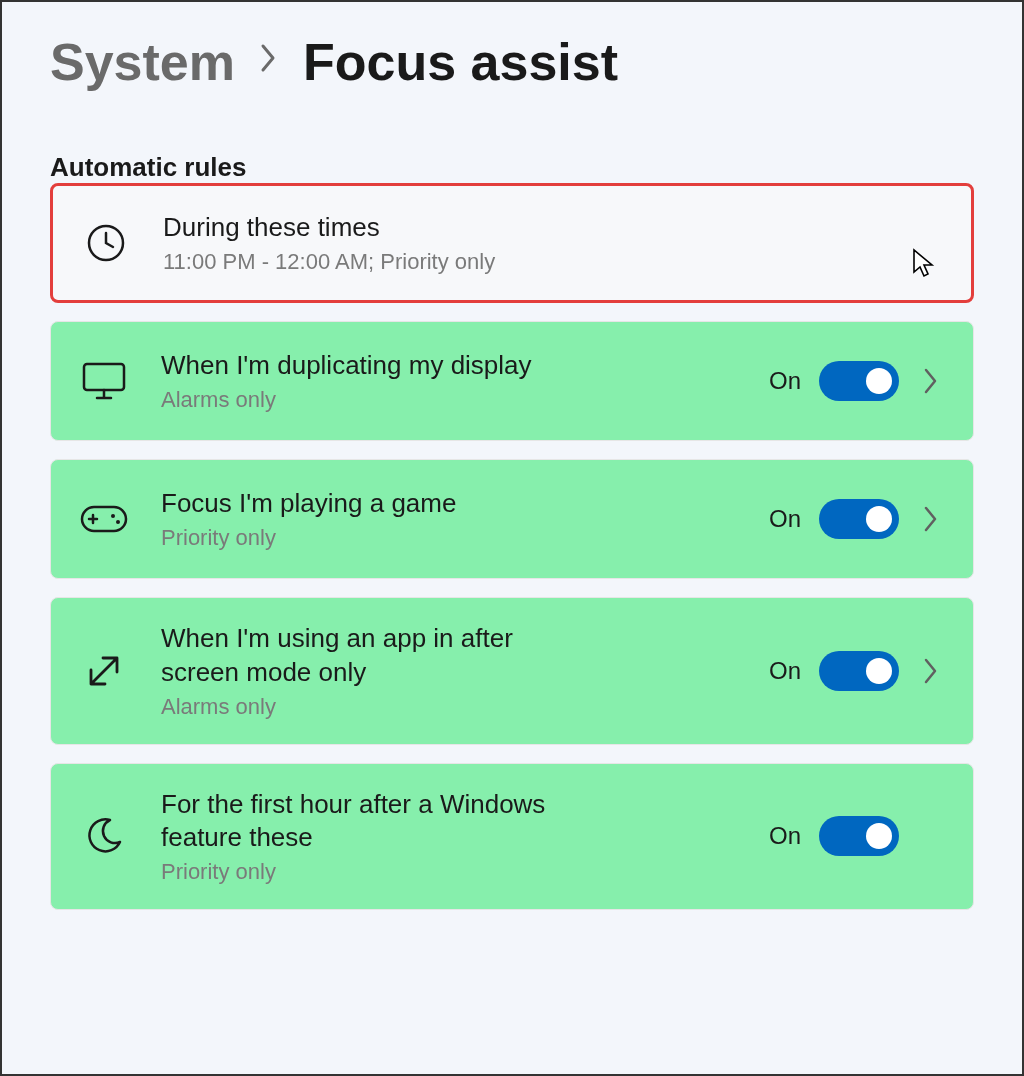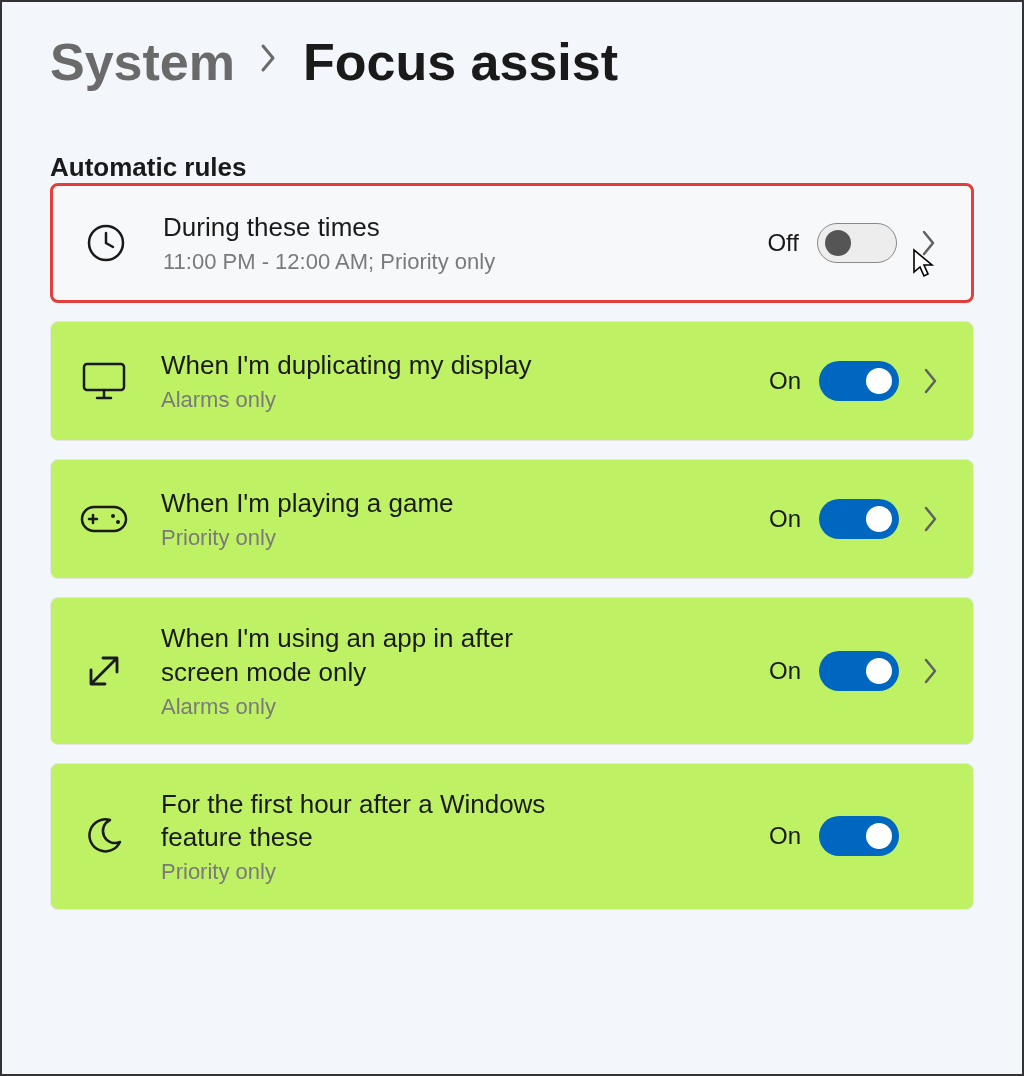--- a/index.html
+++ b/index.html
@@ -36,21 +36,21 @@
     font-weight: 700;
     color: #1a1a1a;
   }
   .section-title {
     font-size: 26px;
     font-weight: 600;
     color: #1a1a1a;
   }
   .rules { display: flex; flex-direction: column; gap: 18px; }
   .rule-card {
-    background: #bef264;
+    background: #86efac;
     border: 1px solid #e6e6e6;
     border-radius: 8px;
     display: flex;
     align-items: center;
     padding: 24px 28px;
     min-height: 120px;
   }
   .rule-card.highlighted {
     border: 3px solid #e33e3c;
     background: #f7f8fa;
@@ -139,31 +139,20 @@
       <div class="rule-icon">
         <svg width="40" height="40" viewBox="0 0 40 40">
             <circle cx="20" cy="20" r="17" stroke="#1a1a1a" stroke-width="2.5" fill="none"></circle>
             <path d="M20 10 V20 L27 24" stroke="#1a1a1a" stroke-width="2.5" fill="none" stroke-linecap="round"></path>
           </svg>
       </div>
       <div class="rule-text">
         <div class="rule-title">During these times</div>
         <div class="rule-sub">11:00 PM - 12:00 AM; Priority only</div>
       </div>
-      <div class="rule-right">
-        <span class="toggle-label">Off</span>
-        <div class="toggle off">
-            <div class="knob"></div>
-          </div>
-        <div class="chevron">
-          <svg width="16" height="28" viewBox="0 0 16 28">
-              <path d="M3 3 L12 14 L3 25" stroke="#606060" stroke-width="2.5" fill="none" stroke-linecap="round" stroke-linejoin="round"></path>
-            </svg>
-        </div>
-      </div>
       <svg class="cursor" style="left:858px;top:62px;" width="28" height="34" viewBox="0 0 28 34">
         <path d="M3 2 L3 24 L9 19 L13 28 L17 26 L13 17 L21 17 Z" fill="#fff" stroke="#000" stroke-width="1.6"></path>
       </svg>
     </div>
 
     <div class="rule-card">
       <div class="rule-icon">
         <svg width="46" height="42" viewBox="0 0 46 42">
             <rect x="3" y="4" width="40" height="26" rx="3" stroke="#1a1a1a" stroke-width="2.5" fill="none"></rect>
             <path d="M16 38 H30 M23 30 V38" stroke="#1a1a1a" stroke-width="2.5" stroke-linecap="round"></path>
@@ -189,21 +178,21 @@
     <div class="rule-card">
       <div class="rule-icon">
         <svg width="50" height="32" viewBox="0 0 50 32">
             <rect x="3" y="4" width="44" height="24" rx="12" stroke="#1a1a1a" stroke-width="2.5" fill="none"></rect>
             <path d="M14 12 V20 M10 16 H18" stroke="#1a1a1a" stroke-width="2.5" stroke-linecap="round"></path>
             <circle cx="34" cy="13" r="2" fill="#1a1a1a"></circle>
             <circle cx="39" cy="19" r="2" fill="#1a1a1a"></circle>
           </svg>
       </div>
       <div class="rule-text">
-        <div class="rule-title">When I'm playing a game</div>
+        <div class="rule-title">Focus I'm playing a game</div>
         <div class="rule-sub">Priority only</div>
       </div>
       <div class="rule-right">
         <span class="toggle-label">On</span>
         <div class="toggle on">
             <div class="knob"></div>
           </div>
         <div class="chevron">
           <svg width="16" height="28" viewBox="0 0 16 28">
               <path d="M3 3 L12 14 L3 25" stroke="#606060" stroke-width="2.5" fill="none" stroke-linecap="round" stroke-linejoin="round"></path>

